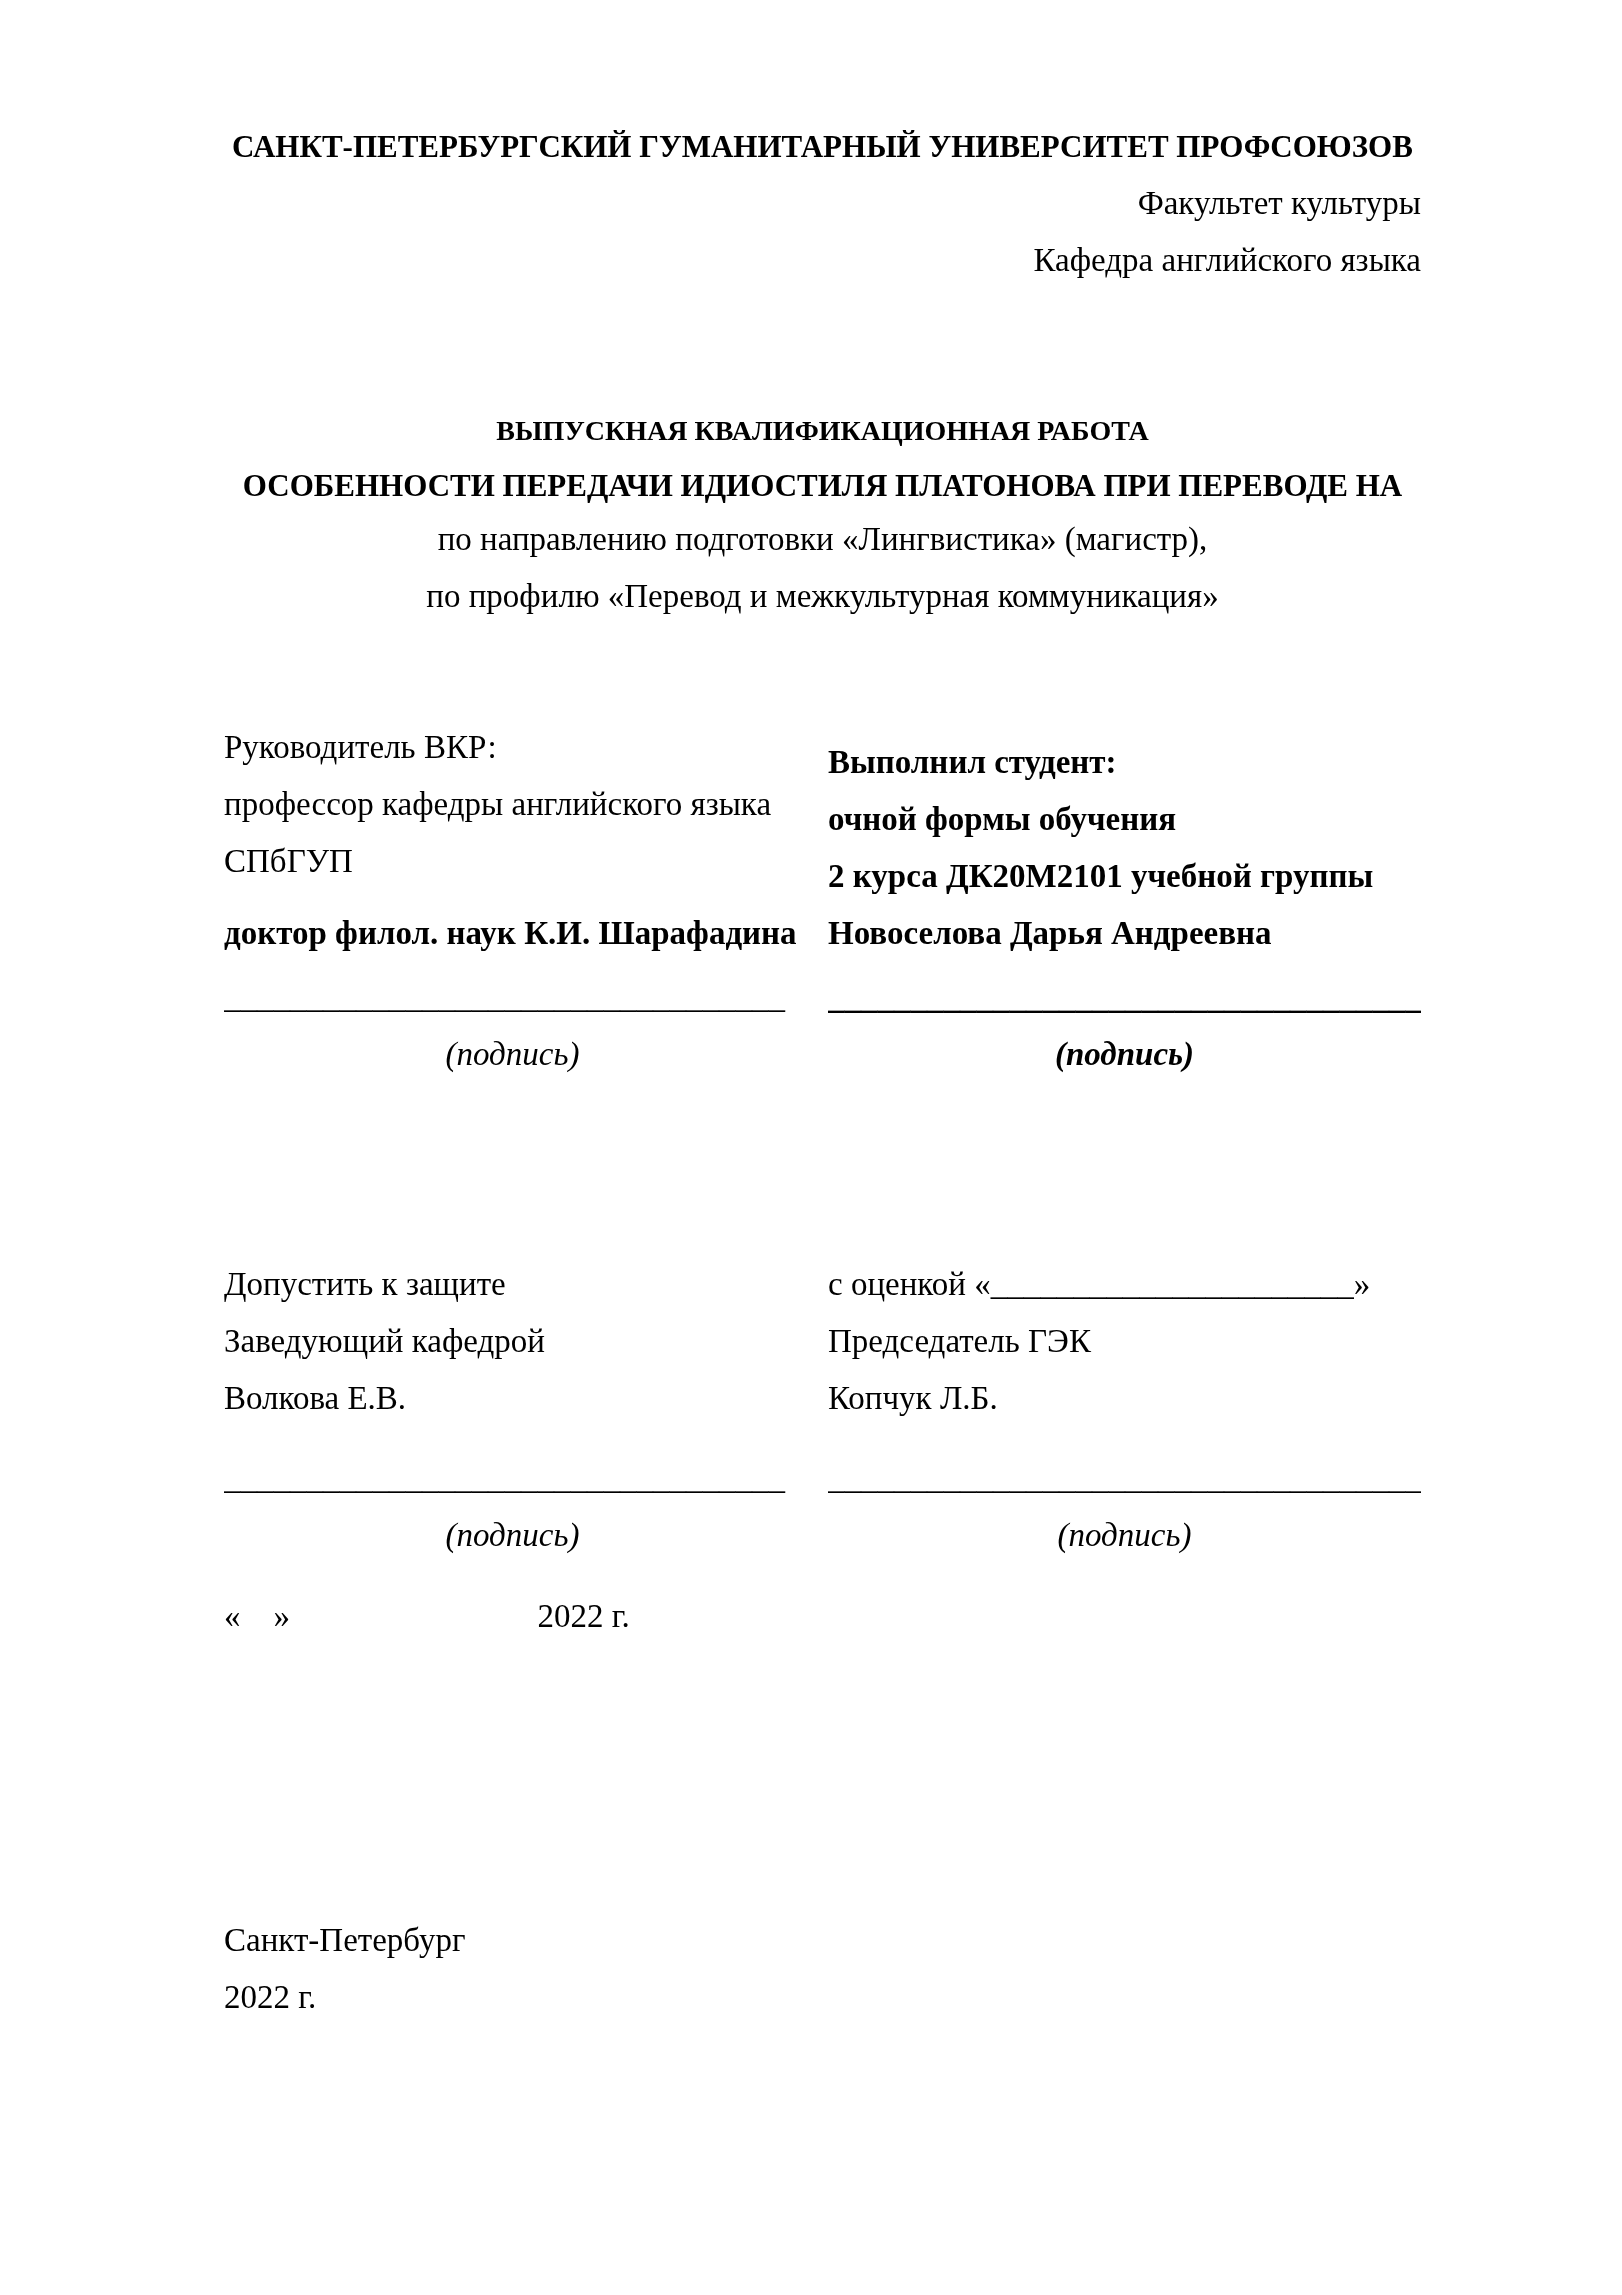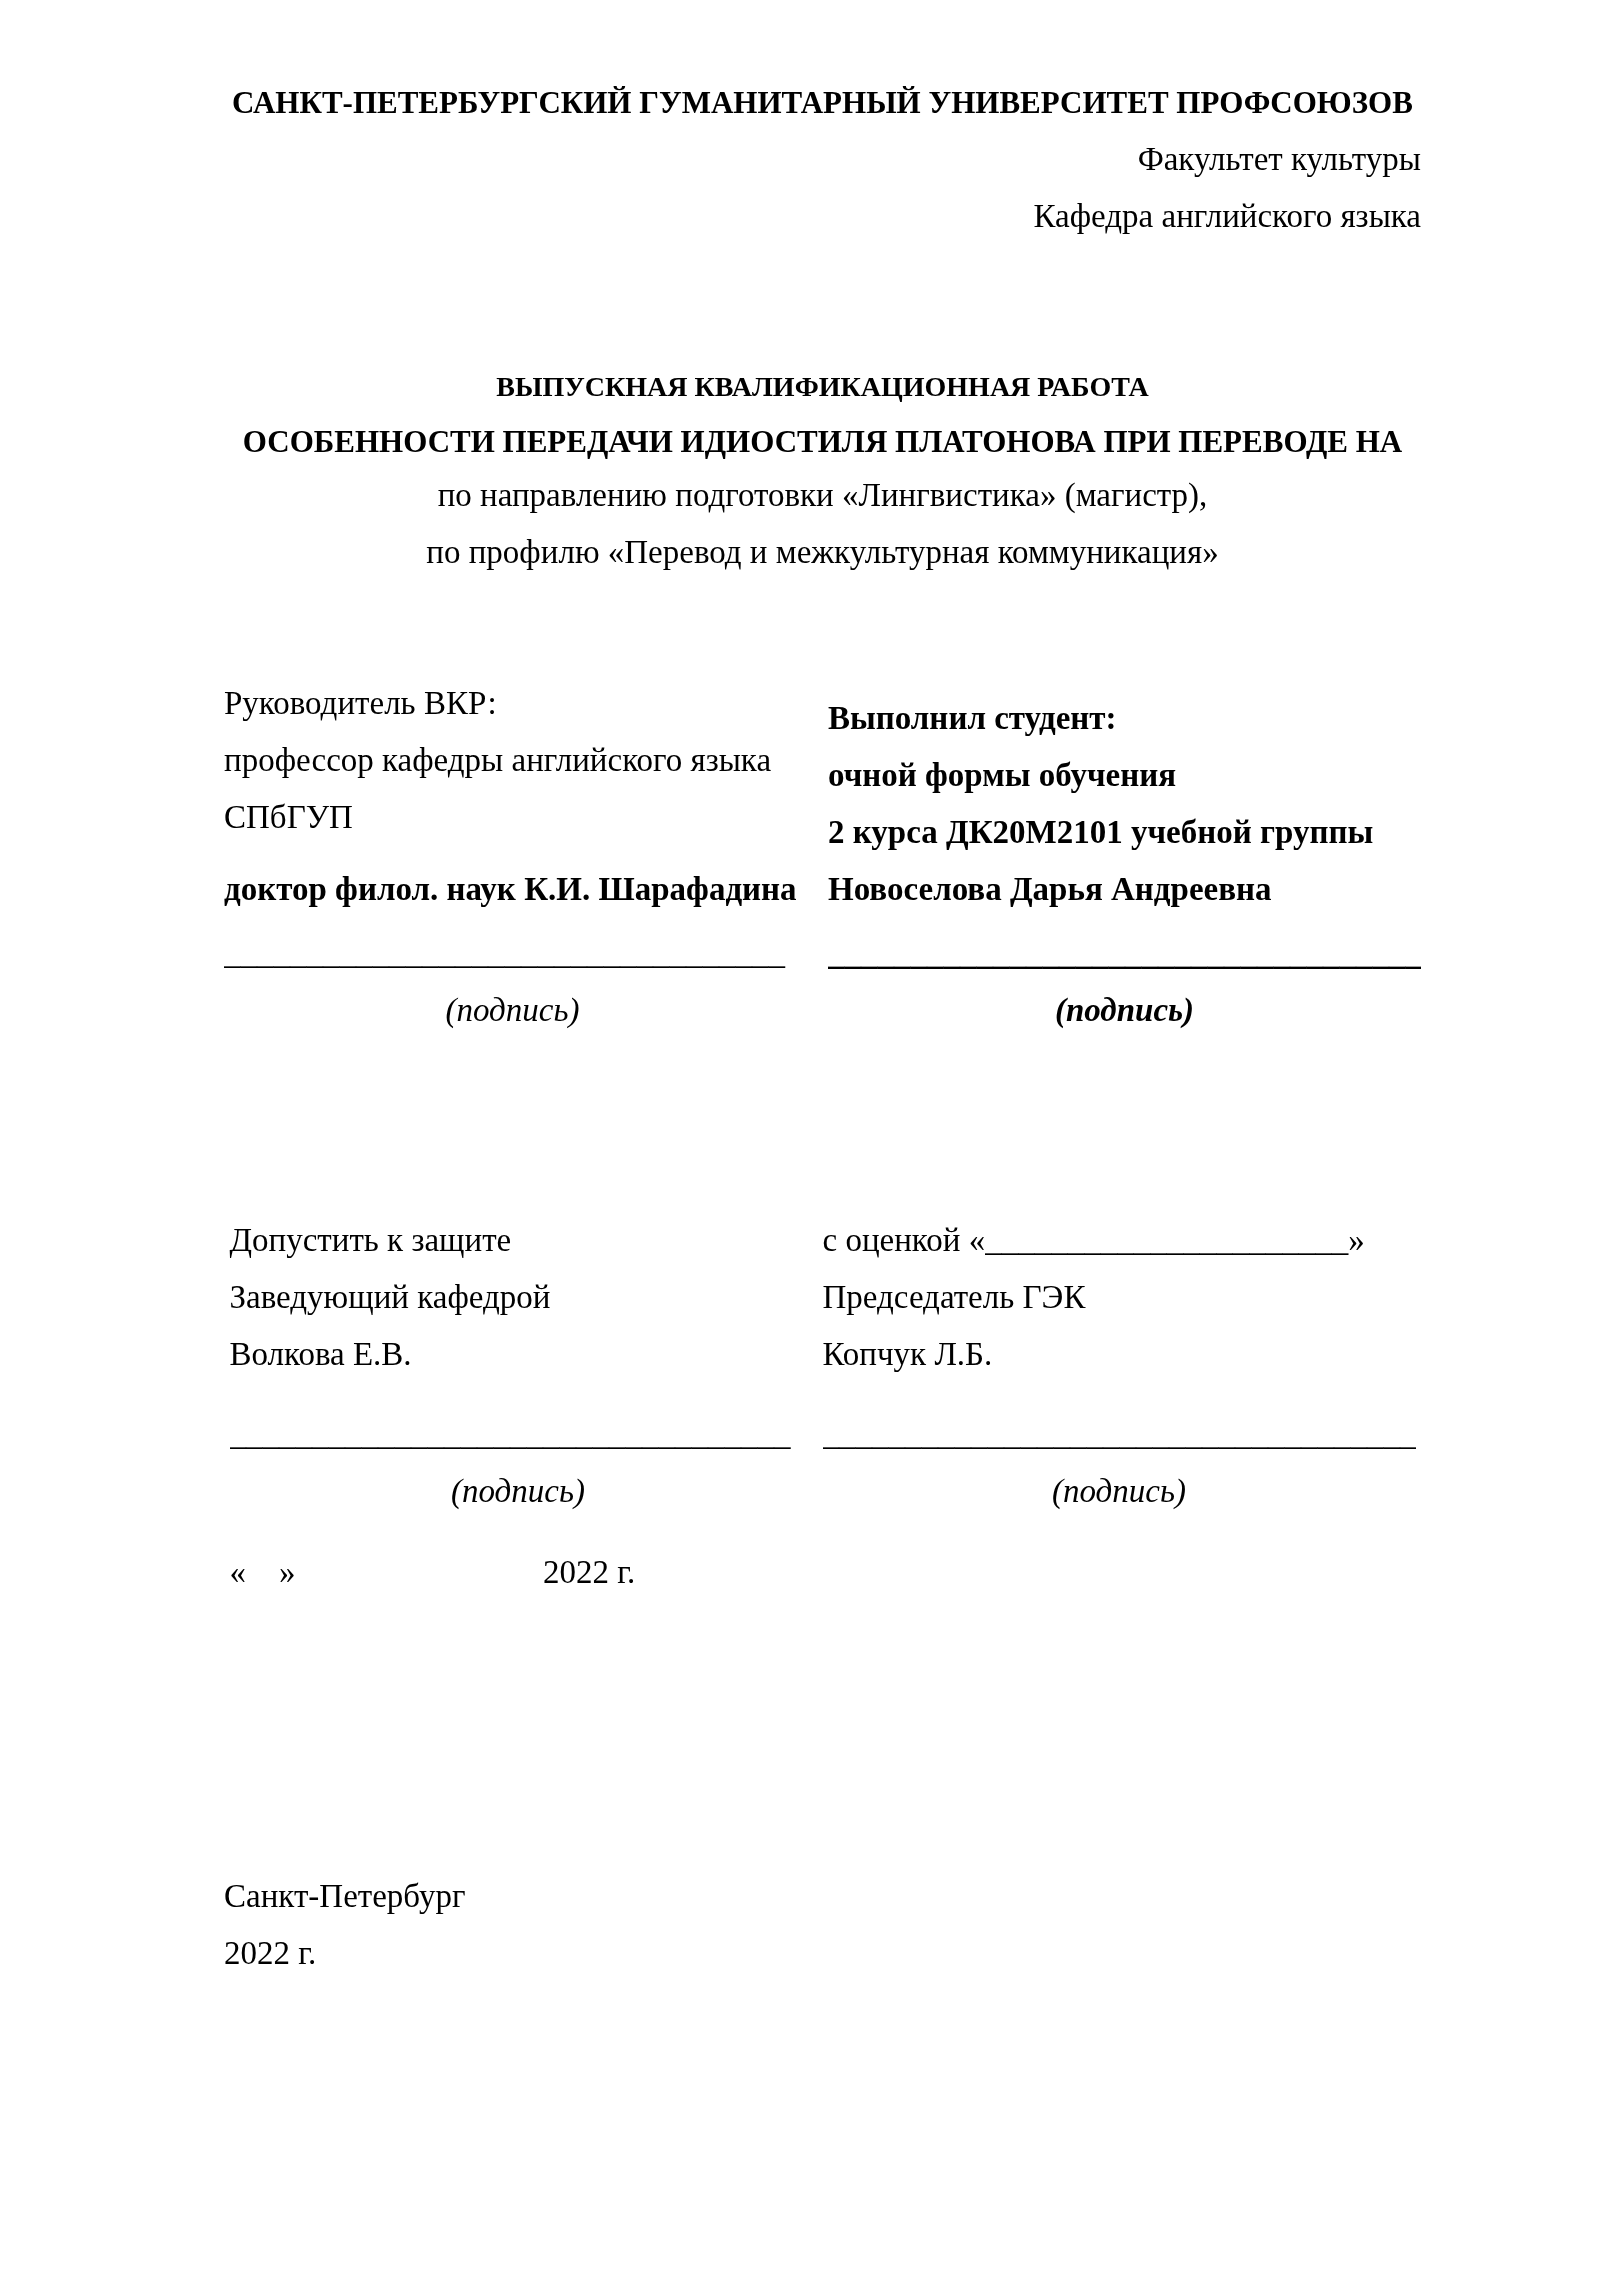--- a/index.html
+++ b/index.html
@@ -11,21 +11,21 @@
     position: relative;
     width: 1623px;
     height: 2295px;
     margin: 0 auto;
     background: #ffffff;
     color: #000000;
     font-family: "Liberation Serif", "DejaVu Serif", serif;
     font-size: 33px;
     line-height: 57px;
     box-sizing: border-box;
-    padding: 74px 202px 0 224px;
+    padding: 118px 202px 0 224px;
     overflow: hidden;
   }
   .bold { font-weight: bold; }
   .center { text-align: right; }
 
   .uni-line {
     font-weight: bold;
     font-size: 31px;
     text-align: center;
     white-space: nowrap;
@@ -45,21 +45,21 @@
   }
   .program-line { text-align: center; }
 
   .columns {
     display: flex;
     justify-content: space-between;
     align-items: flex-start;
     gap: 16px;
   }
   .row1 { margin-top: 94px; }
-  .row2 { margin-top: 173px; justify-content: center; }
+  .row2 { margin-top: 173px; }
   .col { width: 577px; }
   .col.right { width: 593px; }
   .col .line { white-space: nowrap; }
   .push-down { margin-top: 15.7px; font-weight: bold; }
   .sig-line {
     white-space: nowrap;
     overflow: hidden;
     margin-top: 6.3px;
     letter-spacing: 0;
   }

